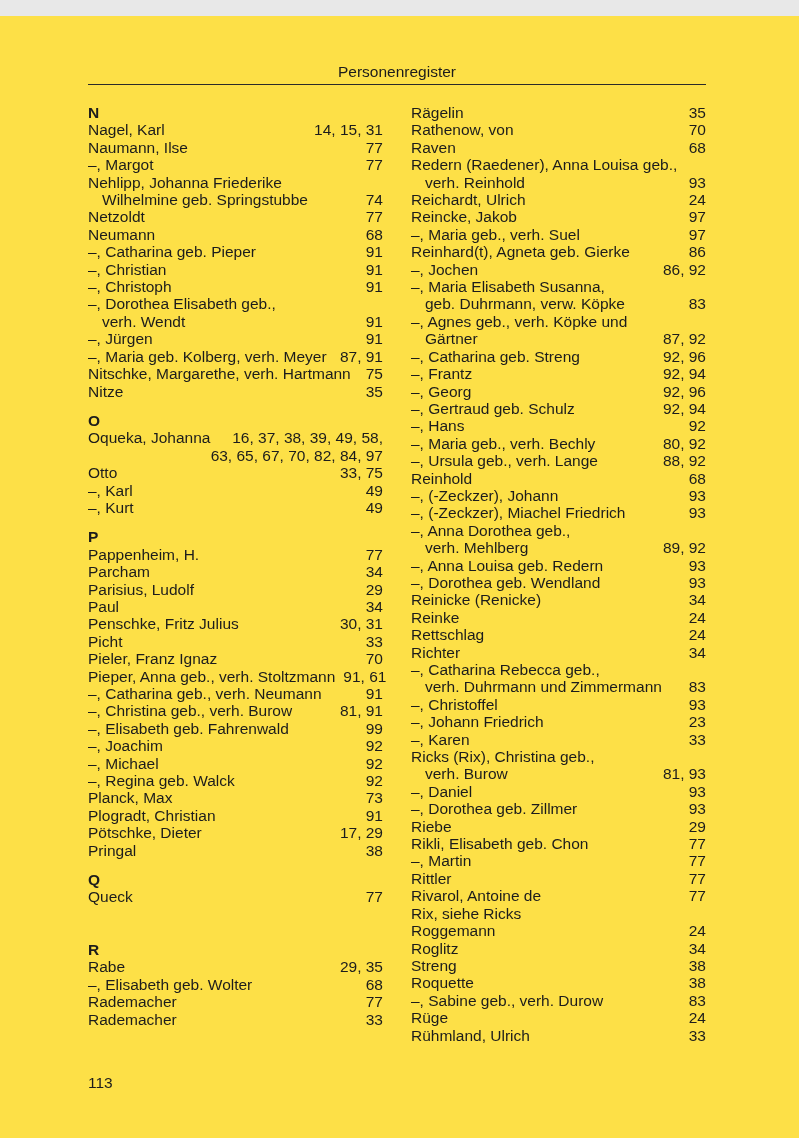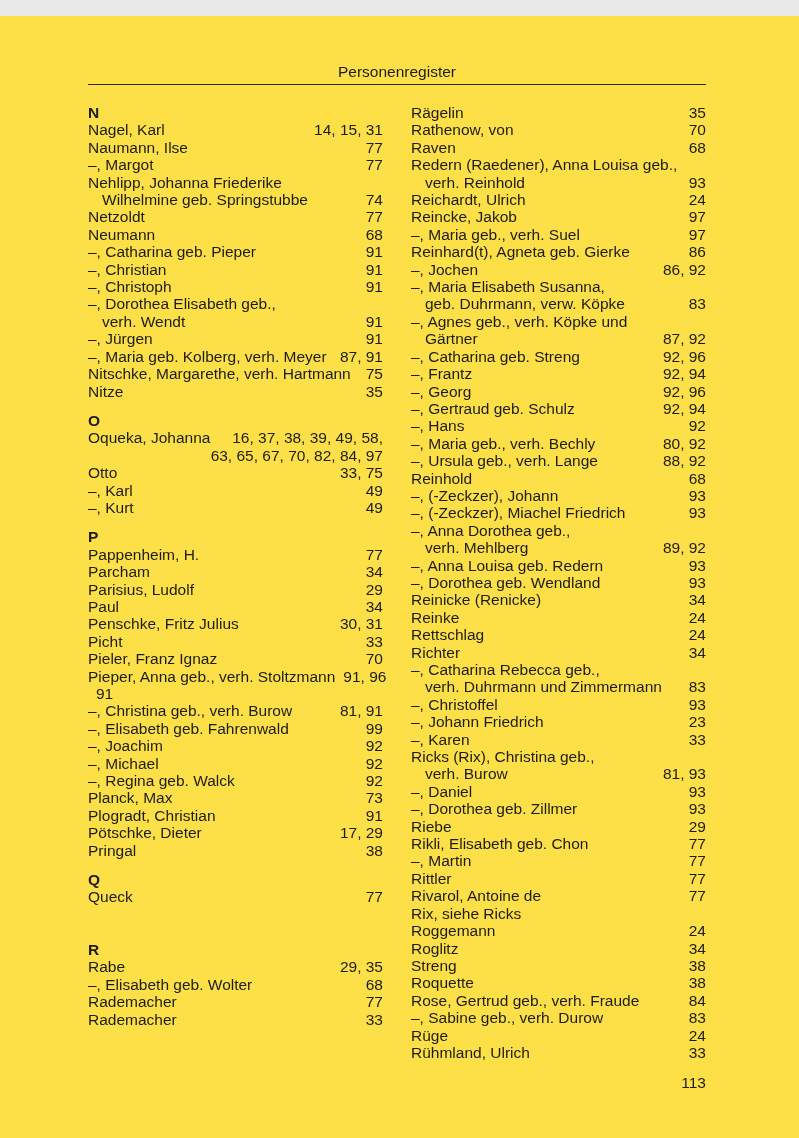--- a/index.html
+++ b/index.html
@@ -56,21 +56,20 @@
     white-space: nowrap;
   }
   .line.indent { padding-left: 14px; }
   .entry-text { text-align: left; }
   .entry-pages { text-align: right; padding-left: 8px; }
   .folio {
     position: absolute;
     top: 1058px;
     left: 88px;
     width: 618px;
-    text-align: right;
     font-size: 15.5px;
     line-height: 17.4px;
   }
 </style>
 </head>
 <body>
 
 <div class="page">
   <div class="running-header">
     <span>Personenregister</span>
@@ -193,23 +192,24 @@
           <div class="line">
             <span class="entry-text">Picht</span>
             <span class="entry-pages">33</span>
           </div>
           <div class="line">
             <span class="entry-text">Pieler, Franz Ignaz</span>
             <span class="entry-pages">70</span>
           </div>
           <div class="line">
             <span class="entry-text">Pieper, Anna geb., verh. Stoltzmann</span>
-            <span class="entry-pages">91, 96</span>
-          </div>
-          <div class="line">
+            <span class="entry-pages">91, 61</span>
+          </div>
+          <div class="line">
+            <span class="entry-text">–, Catharina geb., verh. Neumann</span>
             <span class="entry-pages">91</span>
           </div>
           <div class="line">
             <span class="entry-text">–, Christina geb., verh. Burow</span>
             <span class="entry-pages">81, 91</span>
           </div>
           <div class="line">
             <span class="entry-text">–, Elisabeth geb. Fahrenwald</span>
             <span class="entry-pages">99</span>
           </div>
@@ -467,24 +467,20 @@
             <span class="entry-text">Roglitz</span>
             <span class="entry-pages">34</span>
           </div>
           <div class="line">
             <span class="entry-text">Streng</span>
             <span class="entry-pages">38</span>
           </div>
           <div class="line">
             <span class="entry-text">Roquette</span>
             <span class="entry-pages">38</span>
-          </div>
-          <div class="line">
-            <span class="entry-text">Rose, Gertrud geb., verh. Fraude</span>
-            <span class="entry-pages">84</span>
           </div>
           <div class="line">
             <span class="entry-text">–, Sabine geb., verh. Durow</span>
             <span class="entry-pages">83</span>
           </div>
           <div class="line">
             <span class="entry-text">Rüge</span>
             <span class="entry-pages">24</span>
           </div>
           <div class="line">

